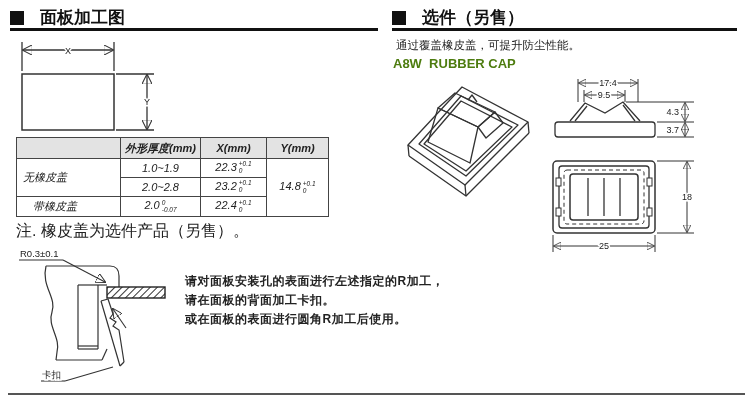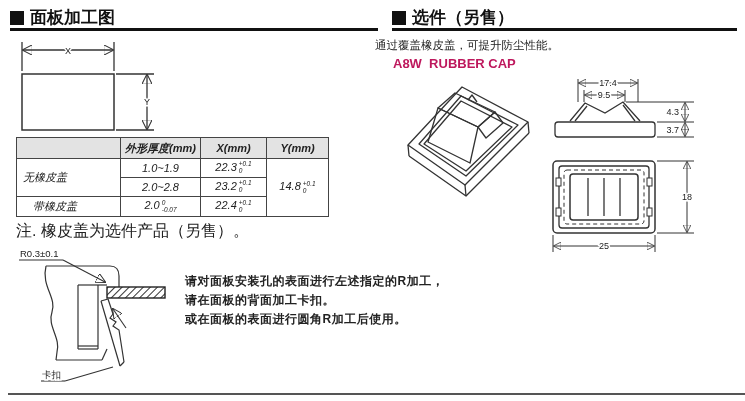--- a/index.html
+++ b/index.html
@@ -2,34 +2,34 @@
 <html><head>
 <meta charset="utf-8">
 <style>
   * { margin:0; padding:0; box-sizing:border-box; }
   body { background:#fff; }
   .page {
     position:relative; width:745px; height:401px; background:#fff;
     font-family:"Liberation Sans", sans-serif; color:#1a1a1a; overflow:hidden;
   }
   .abs { position:absolute; }
-  .sec-header { display:flex; align-items:center; gap:6px; font-size:17px; font-weight:bold; color:#111; }
+  .sec-header { display:flex; align-items:center; gap:16px; font-size:17px; font-weight:bold; color:#111; }
   .sec-sq { width:14px; height:14px; background:#111; display:inline-block; }
   .rule { position:absolute; background:#111; height:2.5px; }
   .small-txt { font-size:16px; color:#222; }
   table.spec { border-collapse:collapse; font-size:11px; color:#222; table-layout:fixed;font-style:italic; }
   table.spec th, table.spec td { border:1px solid #444; text-align:center; padding:0 2px; }
   table.spec { border:1.5px solid #111; }
   table.spec th { background:#e3e3e3; font-weight:bold; height:21px; }
   table.spec td { height:19px; background:#fff; }
   .tol { display:inline-block; vertical-align:middle; font-size:6.5px; line-height:7px; text-align:left; margin-left:2px; position:relative; top:-1px; }
   .tol span { display:block; }
   .instr { font-size:12px; font-weight:700; line-height:19px; color:#222; letter-spacing:0.5px; }
   .desc { font-size:11.5px; color:#222; }
-  .product { font-size:13px; font-weight:600; color:#be185d; white-space:pre; }
+  .product { font-size:13px; font-weight:600; color:#4d7c0f; white-space:pre; }
   svg { position:absolute; overflow:visible; }
   svg line, svg path, svg rect.ln, svg polyline, svg polygon.ln { stroke:#333; fill:none; }
   svg text { font-family:"Liberation Sans", sans-serif; fill:#222; paint-order:stroke; stroke:#fff; stroke-width:3px; }
 </style>
 </head>
 <body>
 
 <div class="page">
 
   <div class="abs sec-header" style="left:10px; top:6px;">
@@ -133,21 +133,21 @@
     <div>请在面板的背面加工卡扣。</div>
     <div>或在面板的表面进行圆角R加工后使用。</div>
   </div>
 
   <div class="abs sec-header" style="left:392px; top:6px;">
     <span class="sec-sq"></span>
     <span>选件（另售）</span>
   </div>
   <div class="rule" style="left:392px; top:28px; width:345px;"></div>
 
-  <div class="abs desc" style="left:375px; top:38px;">通过覆盖橡皮盖，可提升防尘性能。</div>
+  <div class="abs desc" style="left:396px; top:38px;">通过覆盖橡皮盖，可提升防尘性能。</div>
   <div class="abs product" style="left:393px; top:56px;">A8W  RUBBER CAP</div>
 
   <svg style="left:398px; top:78px;" width="347" height="182" viewBox="0 0 347 182">
     <defs>
       <marker id="arrC" viewBox="0 0 10 10" refX="9" refY="5" markerWidth="8" markerHeight="8" orient="auto-start-reverse">
         <path d="M0,0 L10,5 L0,10 z" fill="#333" stroke="none"></path>
       </marker>
     </defs>
 
     <g stroke-width="1.3" stroke-linejoin="round">

